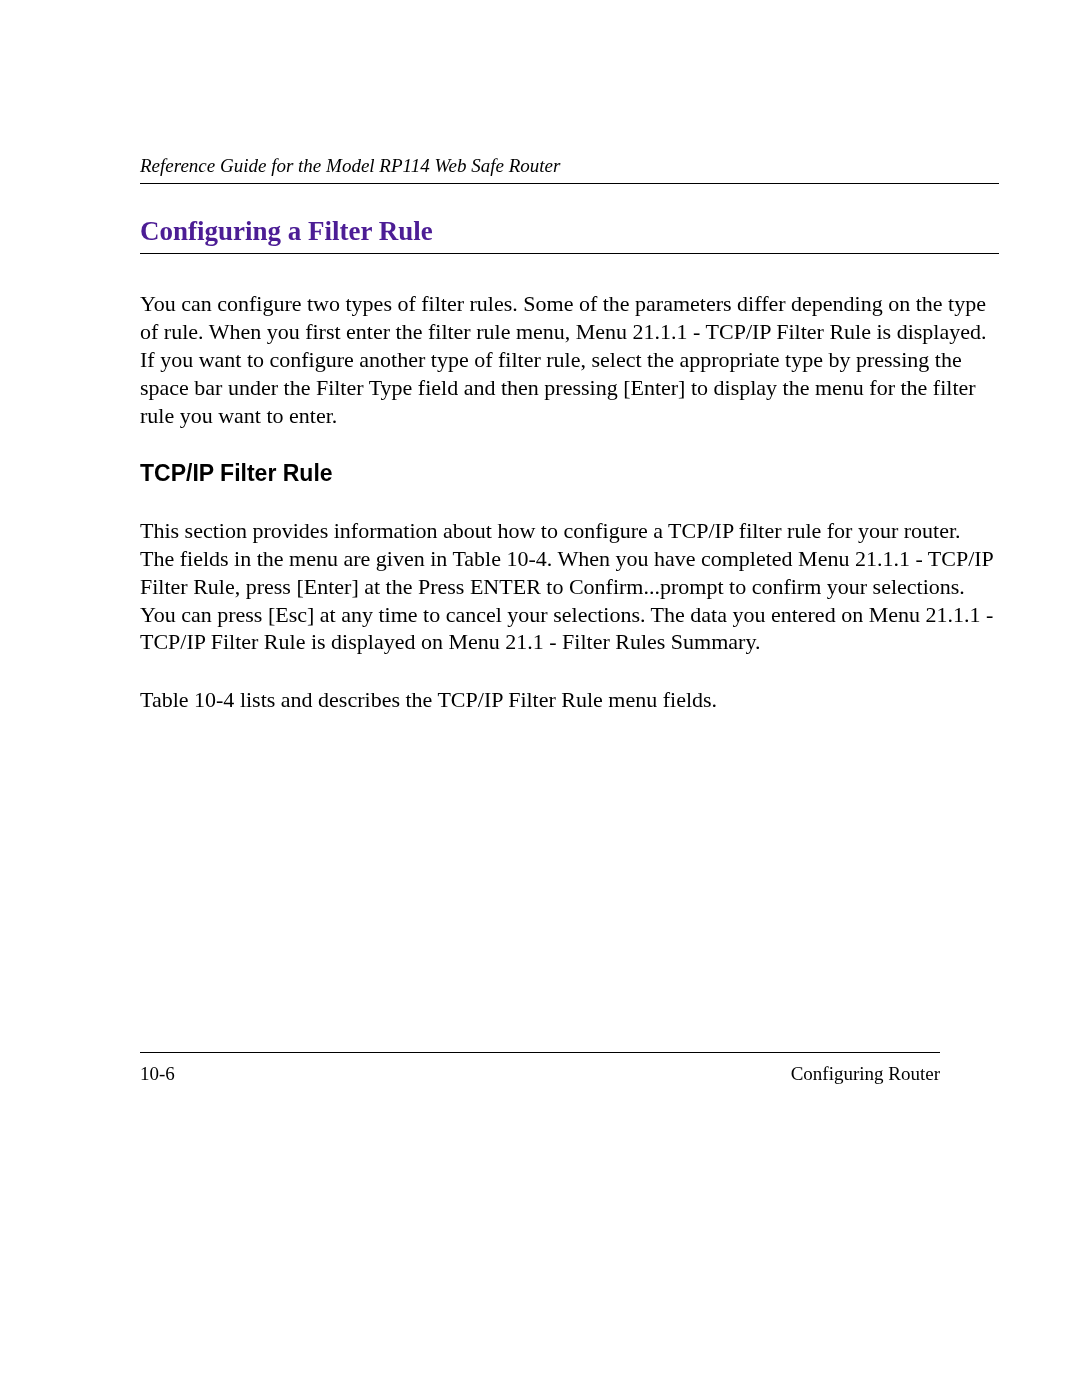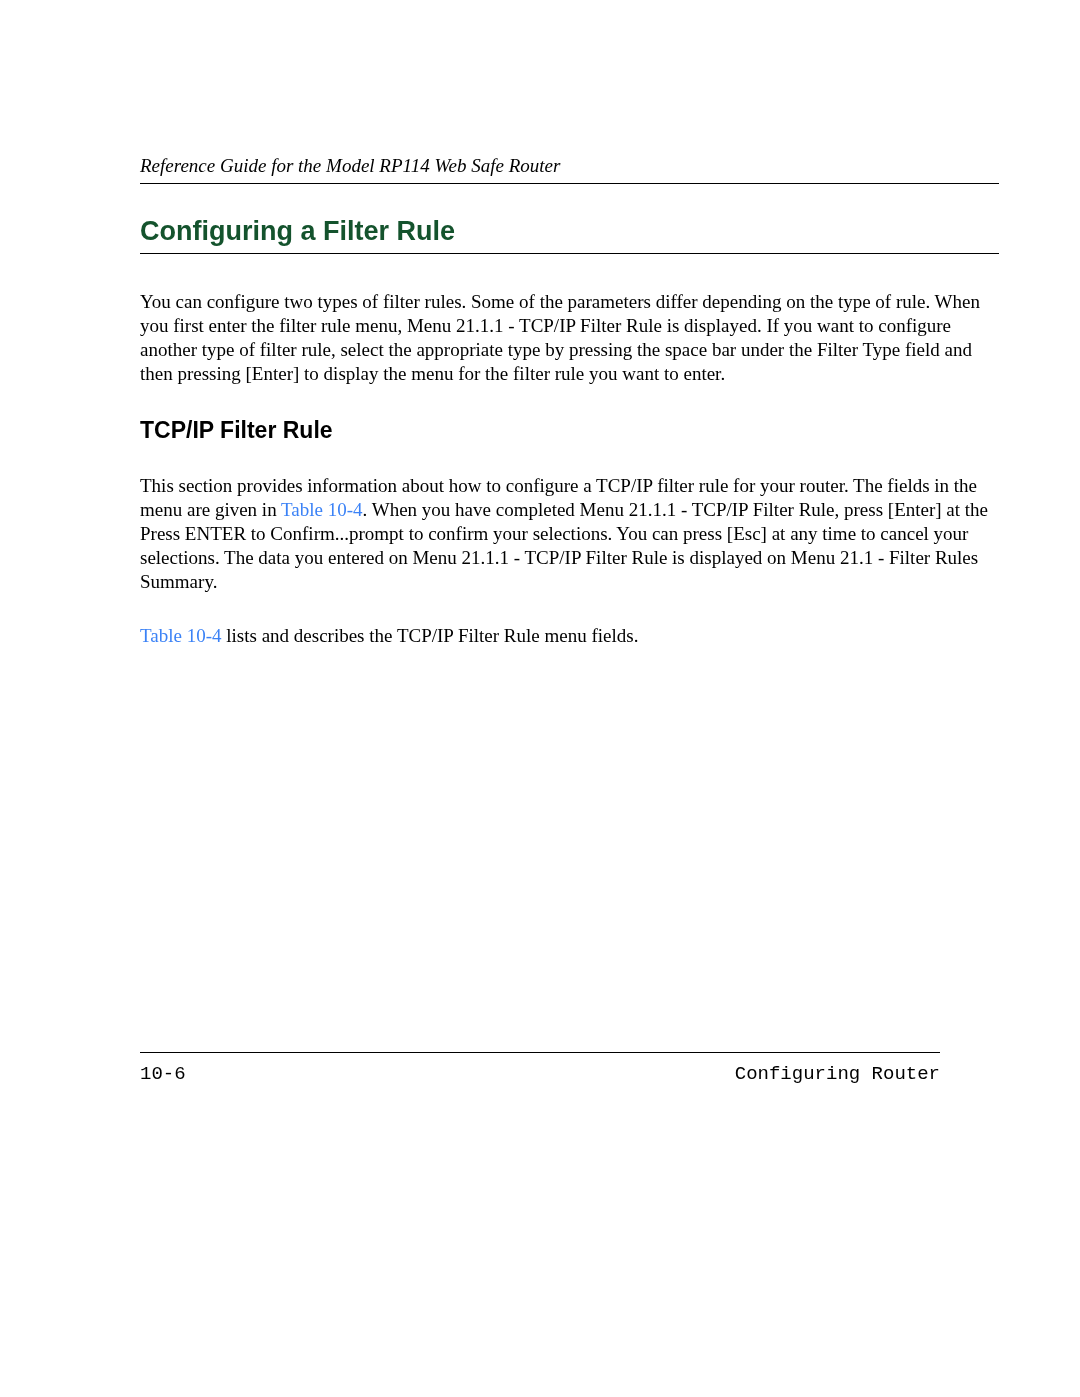--- a/index.html
+++ b/index.html
@@ -24,64 +24,64 @@
       font-size: 19px;
       color: #000;
       margin-bottom: 6px;
     }
     .header-rule {
       border: none;
       border-top: 1.5px solid #000;
       margin-bottom: 32px;
     }
     .h1 {
-      font-family: Liberation Sans, sans-serif;
+      font-family: Liberation Serif, serif;
       font-weight: bold;
       font-size: 27px;
-      color: #14532d;
+      color: #4c1d95;
       margin-bottom: 6px;
     }
     .h1-rule {
       border: none;
       border-top: 1.5px solid #000;
       margin-bottom: 36px;
     }
     .body-para {
-      font-size: 19px;
+      font-size: 22px;
       line-height: 1.27;
       color: #000;
       margin-bottom: 30px;
     }
     .h2 {
       font-family: Arial, Helvetica, sans-serif;
       font-weight: bold;
       font-size: 23px;
       color: #000;
       margin-bottom: 30px;
       margin-top: 0;
     }
     .link {
-      color: #3b82f6;
+      color: #000000;
     }
     .footer {
       position: absolute;
       left: 140px;
       right: 140px;
       bottom: 312px;
     }
     .footer-rule {
       border: none;
       border-top: 1.5px solid #000;
       margin-bottom: 10px;
     }
     .footer-row {
       display: flex;
       justify-content: space-between;
       font-size: 19px;
-      font-family: Liberation Mono, monospace;
+      font-family: Liberation Serif, serif;
       color: #000;
     }
   </style>
 </head>
 <body>
 
 <div class="page">
   <div class="running-header">Reference Guide for the Model RP114 Web Safe Router</div>
   <hr class="header-rule">
 

